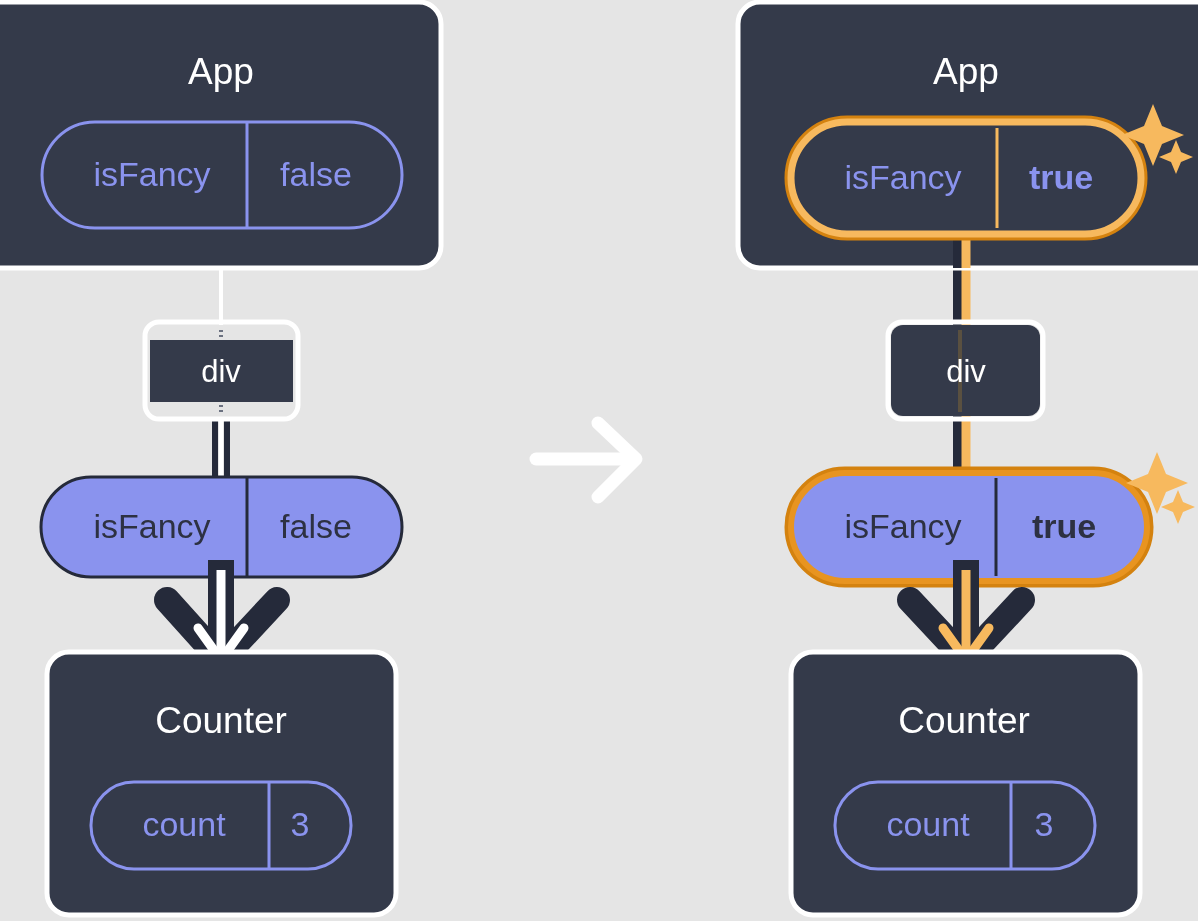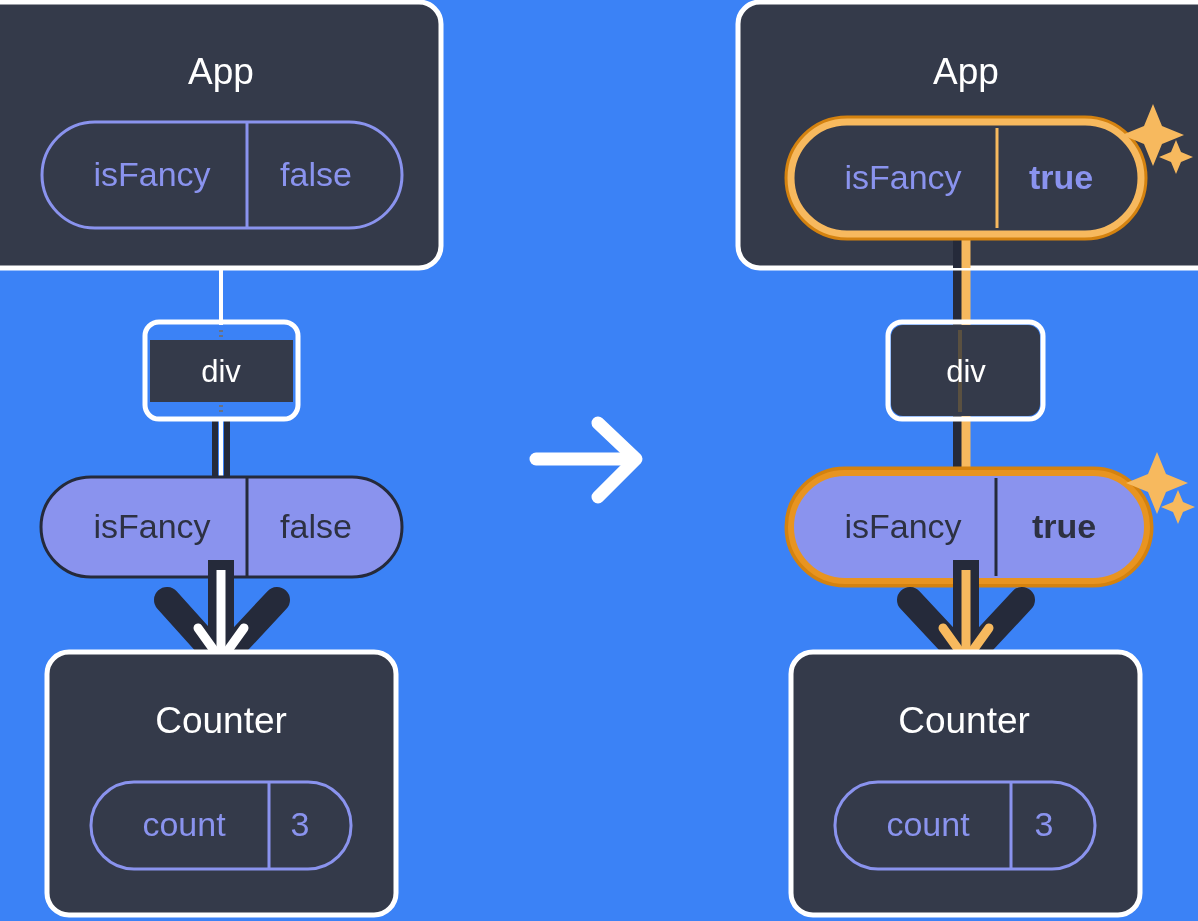--- a/index.html
+++ b/index.html
@@ -10,21 +10,21 @@
   body {
     width: 1198px;
     height: 921px;
     overflow: hidden;
     font-family: "Liberation Sans", sans-serif;
   }
   #stage {
     position: relative;
     width: 1198px;
     height: 921px;
-    background: #3b82f6;
+    background: #e5e5e5;
   }
   svg#diagram {
     position: absolute;
     left: 0; top: 0;
     width: 1198px;
     height: 921px;
     display: block;
   }
   .box-title {
     font-family: "Liberation Sans", sans-serif;

